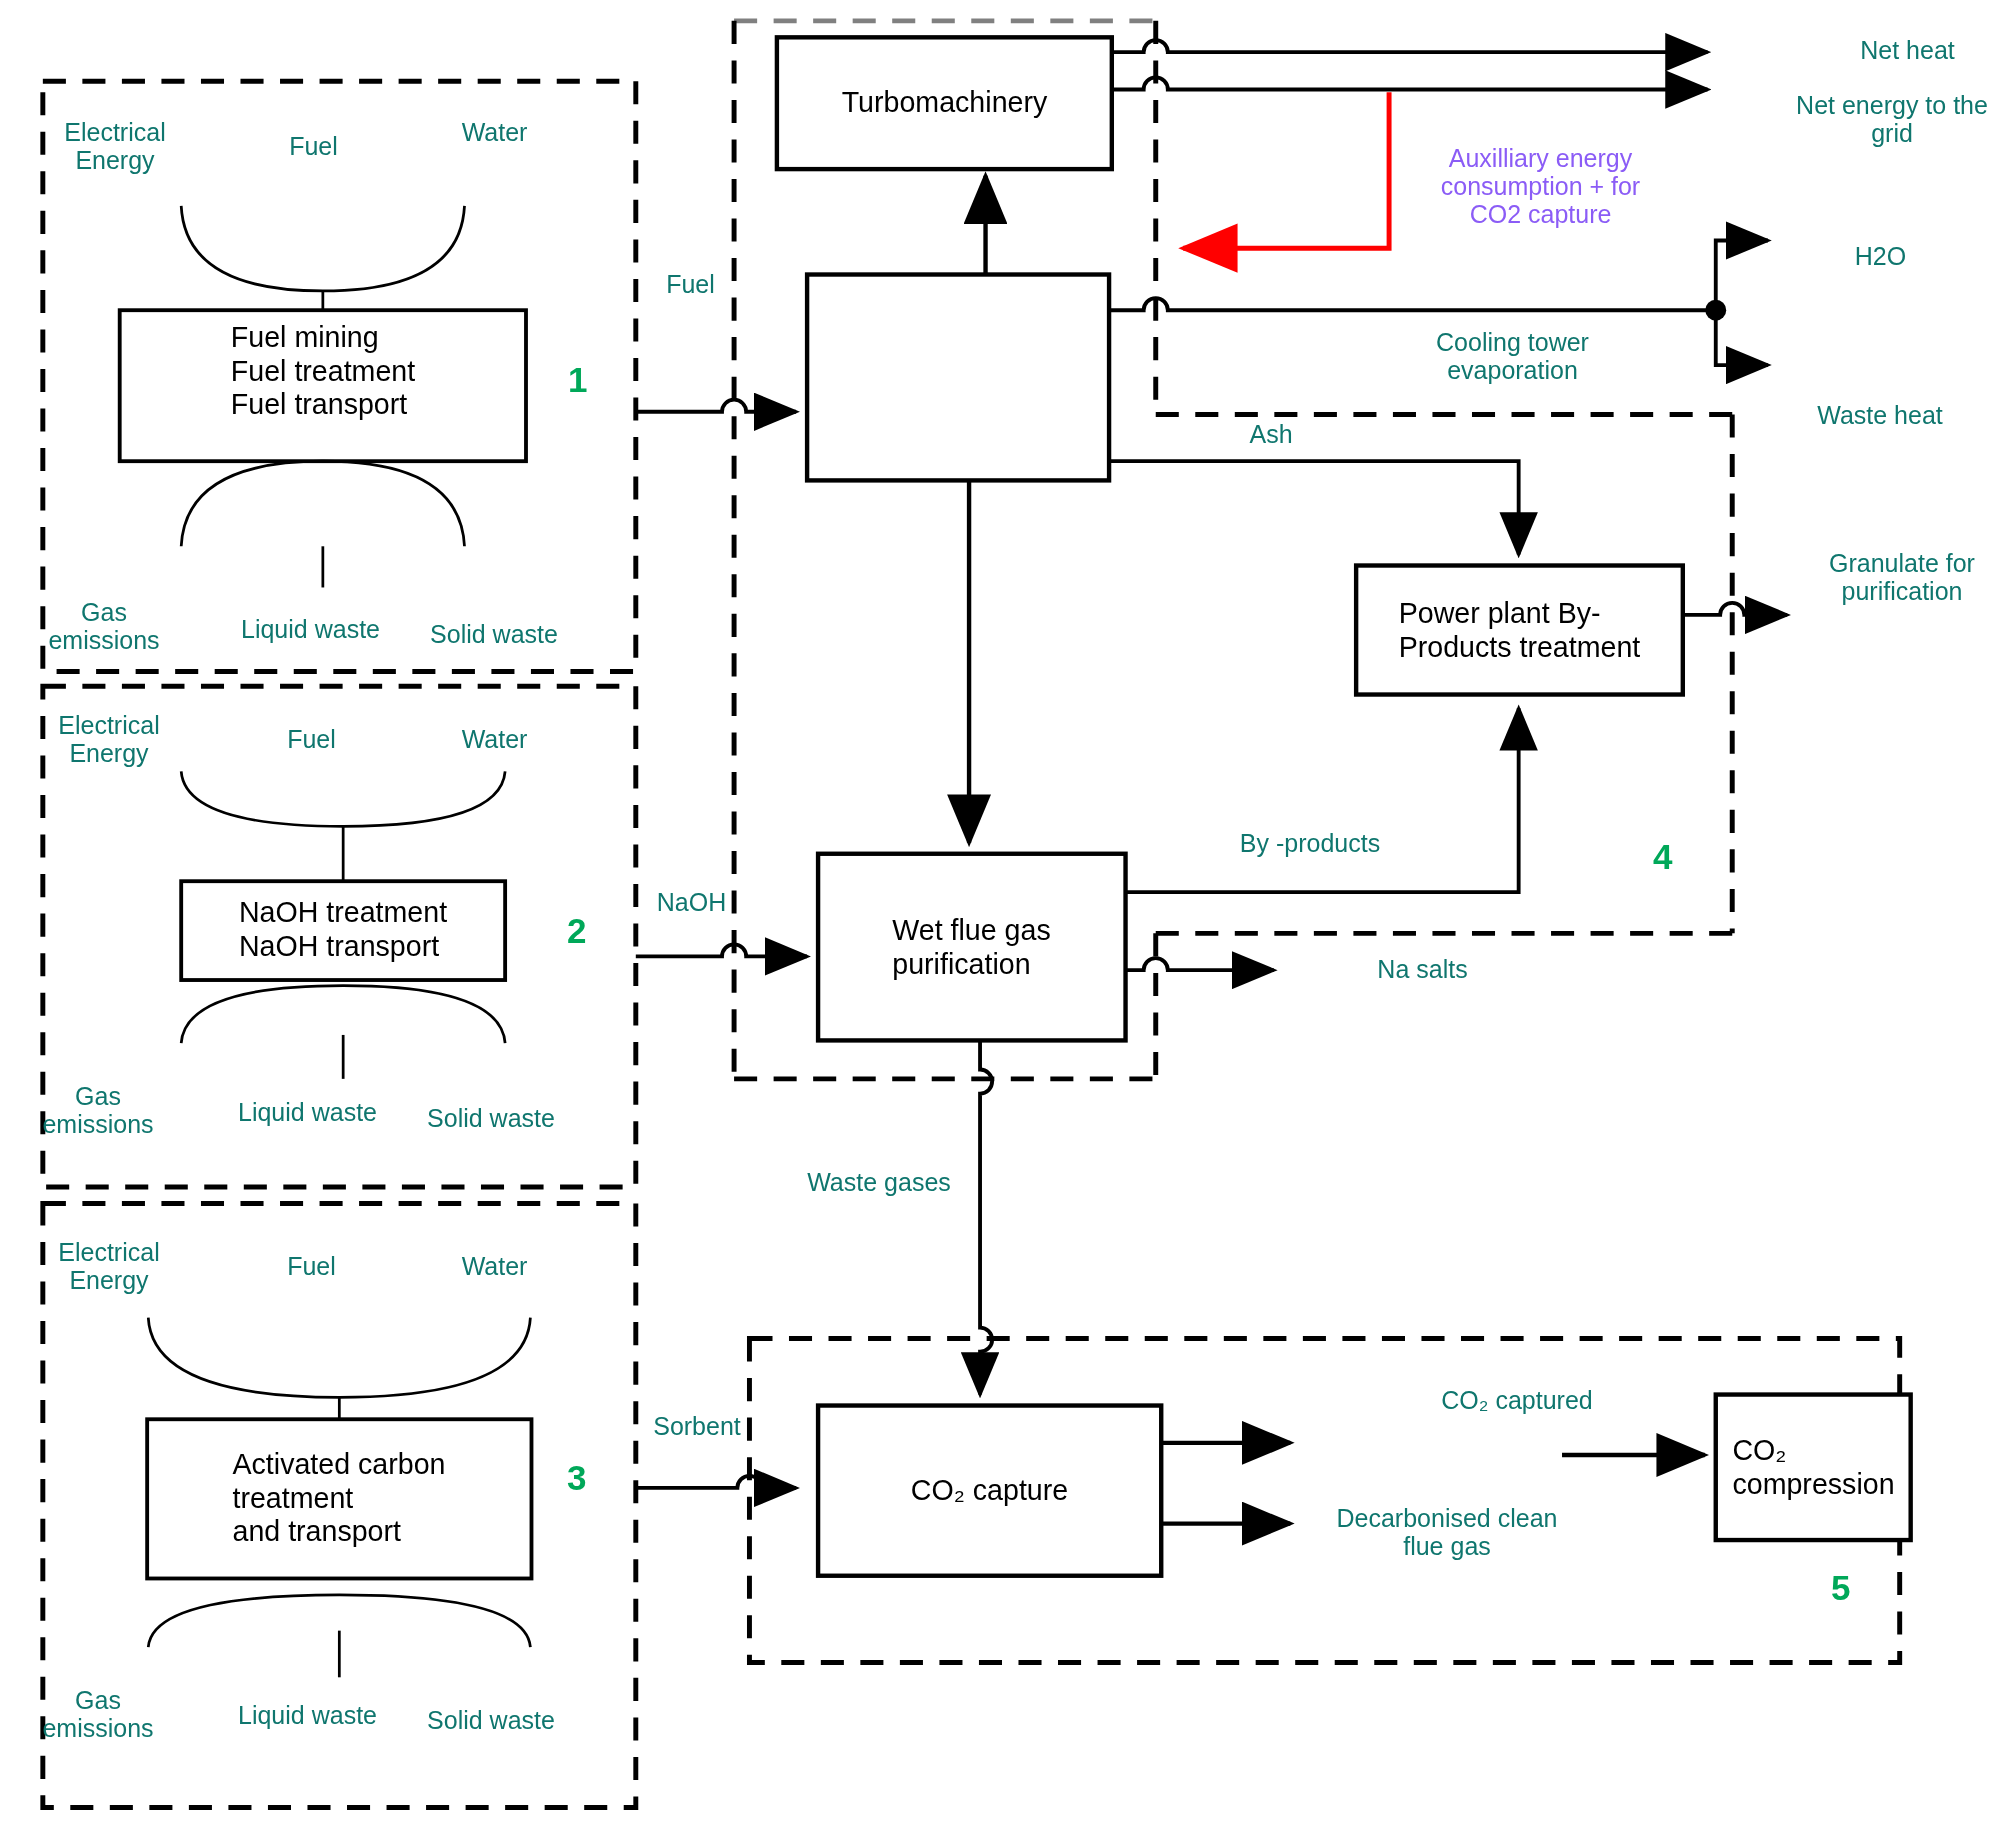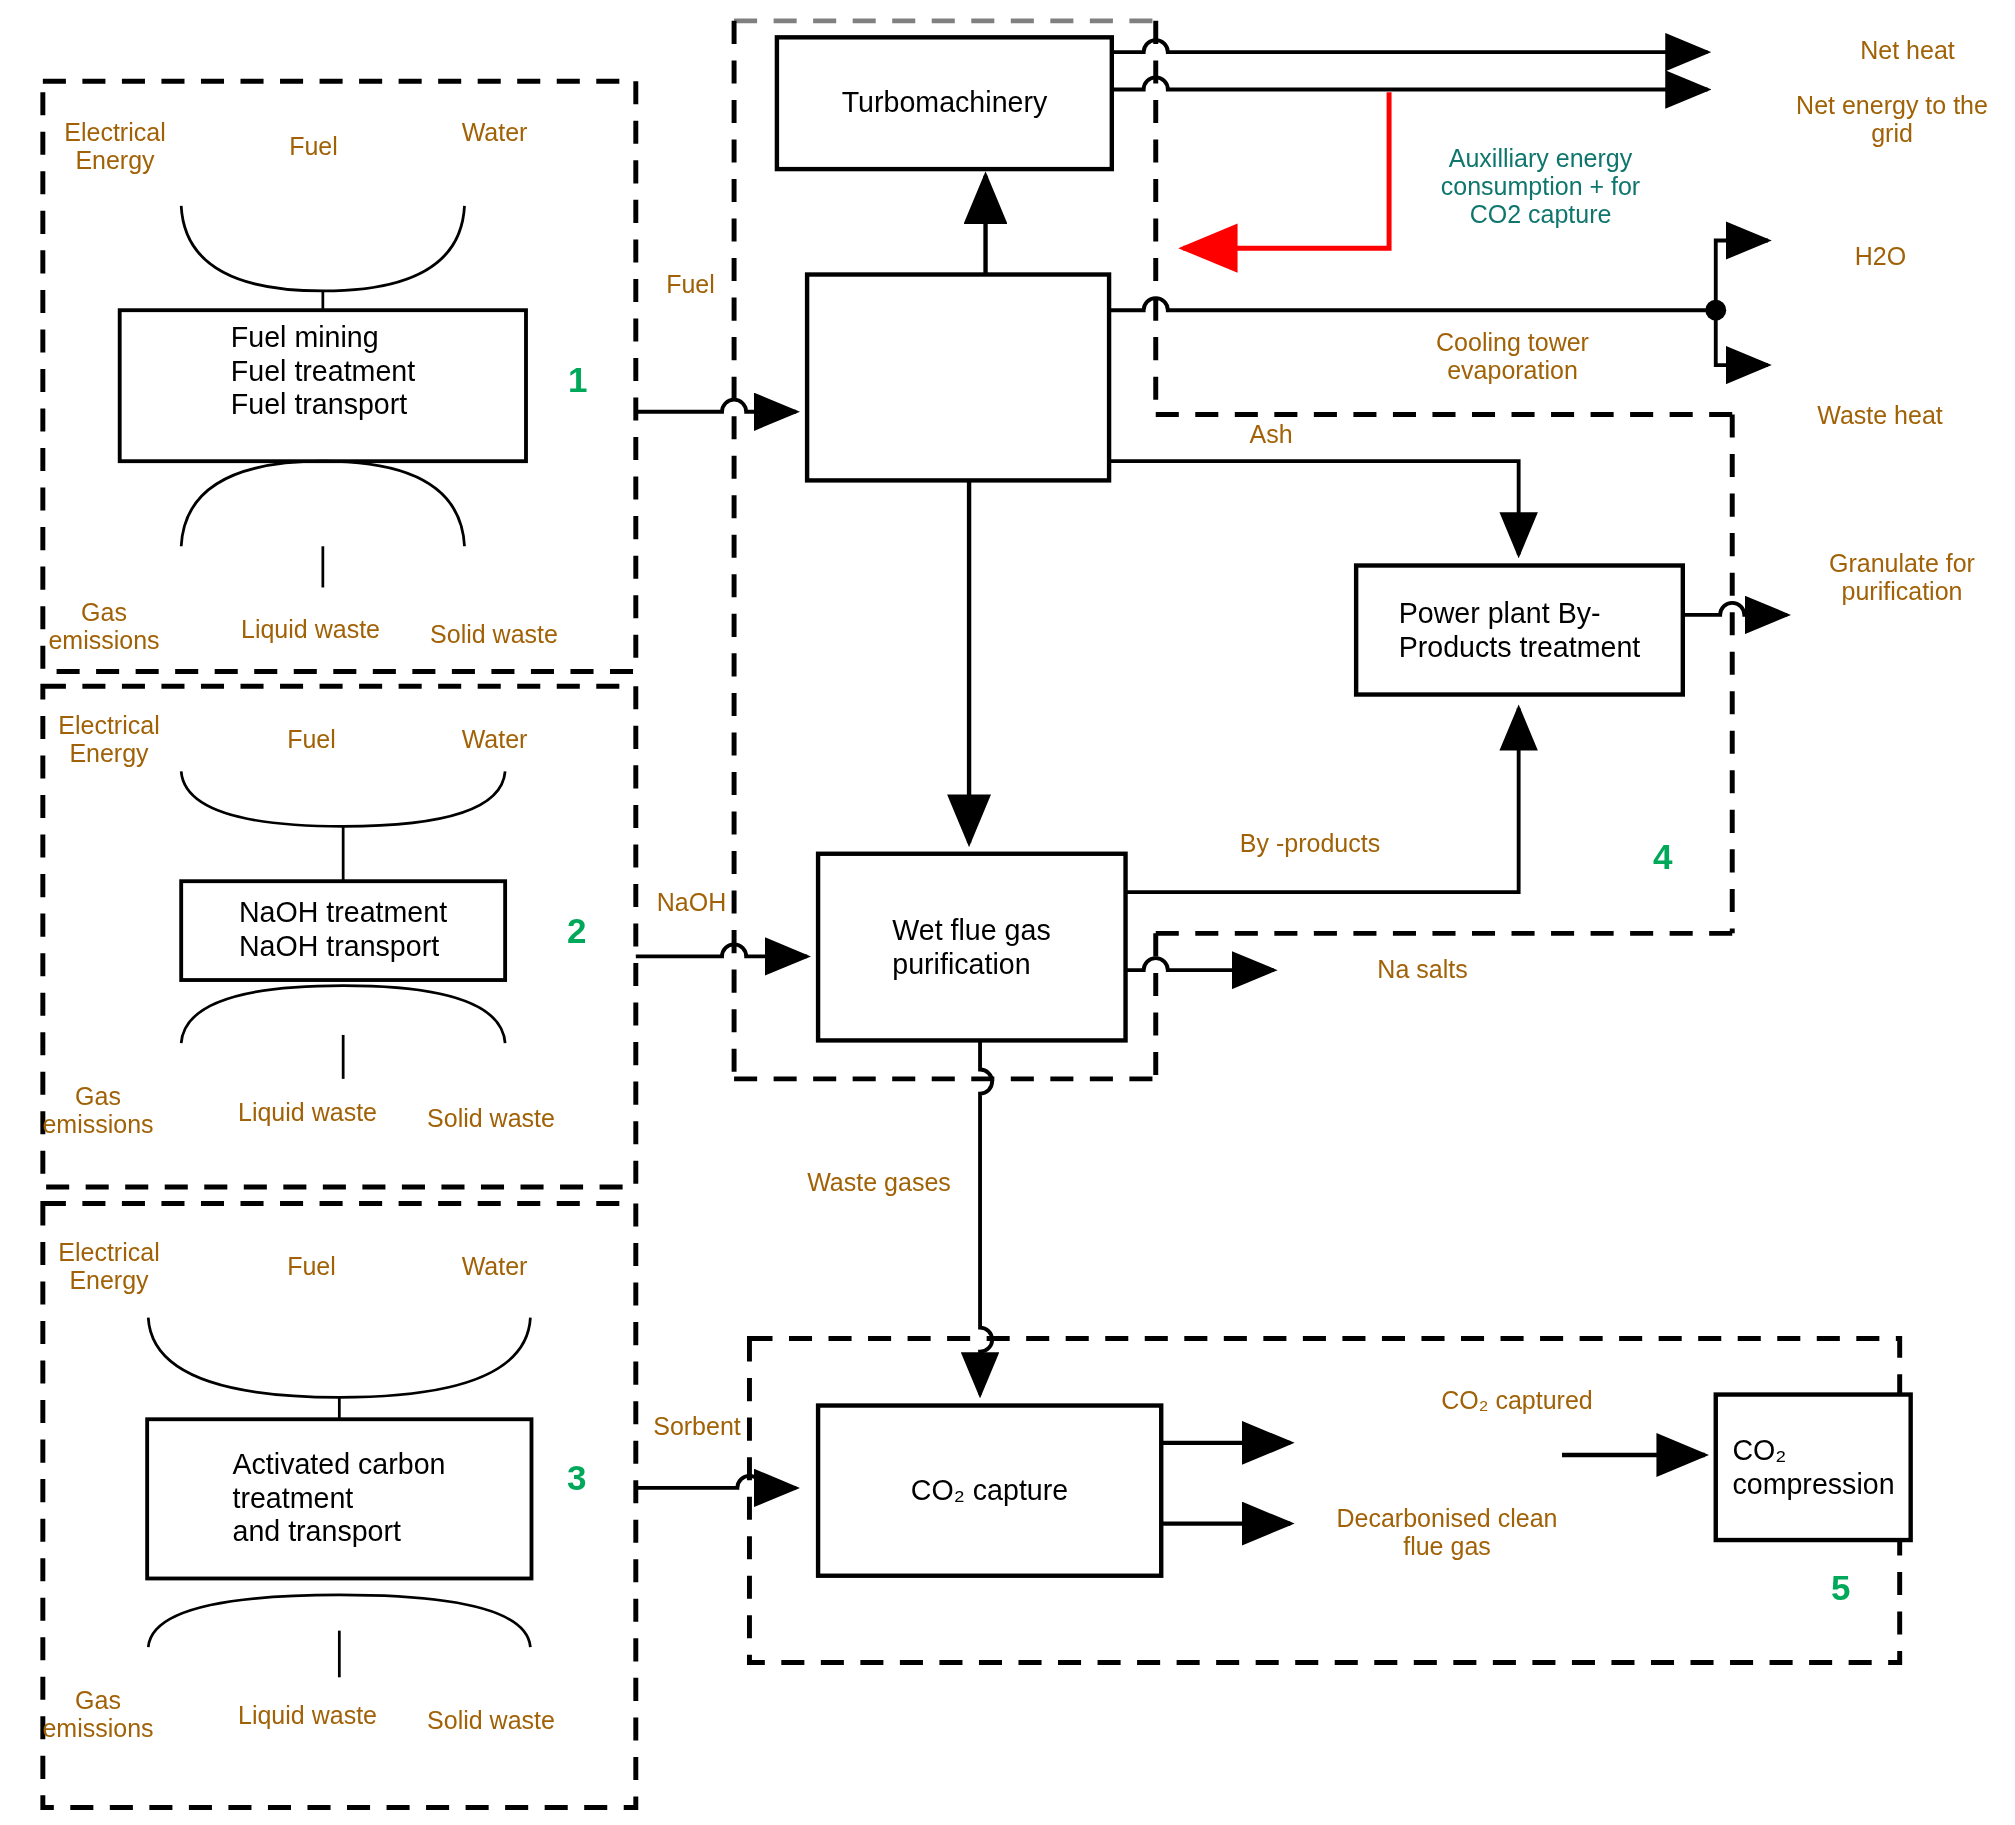--- a/index.html
+++ b/index.html
@@ -1,26 +1,26 @@
 <!DOCTYPE html>
 <html style="font-size:8.8px"><head>
 <meta charset="utf-8">
 <style>
   html,body{margin:0;padding:0;background:#ffffff;}
   #stage{position:relative;width:2015px;height:1825px;background:#fff;
          font-family:"Liberation Sans", sans-serif;}
   svg{position:absolute;left:0;top:0;width:2015px;height:1825px;}
-  .lbl{position:absolute;color:#a16207;font-family:"Liberation Sans", sans-serif;
+  .lbl{position:absolute;color:#0f766e;font-family:"Liberation Sans", sans-serif;
        font-size:25px;line-height:1.12;text-align:center;white-space:pre-line;}
   .boxlbl{position:absolute;color:#000;font-family:"Liberation Sans", sans-serif;
        font-size:28.6px;line-height:1.18;text-align:left;white-space:pre-line;
        display:flex;align-items:center;justify-content:center;}
   .num{position:absolute;color:#00A859;font-weight:bold;font-size:35px;
        font-family:"Liberation Sans", sans-serif;}
-  .red{color:#0f766e;}
+  .red{color:#8b5cf6;}
 </style>
 </head>
 <body>
 
 <div id="stage">
 
 <svg viewBox="0 0 3670 3324" xmlns="http://www.w3.org/2000/svg">
   <defs>
     <marker id="ah" markerWidth="12" markerHeight="10" refX="11" refY="5" orient="auto" markerUnits="strokeWidth">
       <path d="M0,0 L12,5 L0,10 z" fill="#000"></path>

